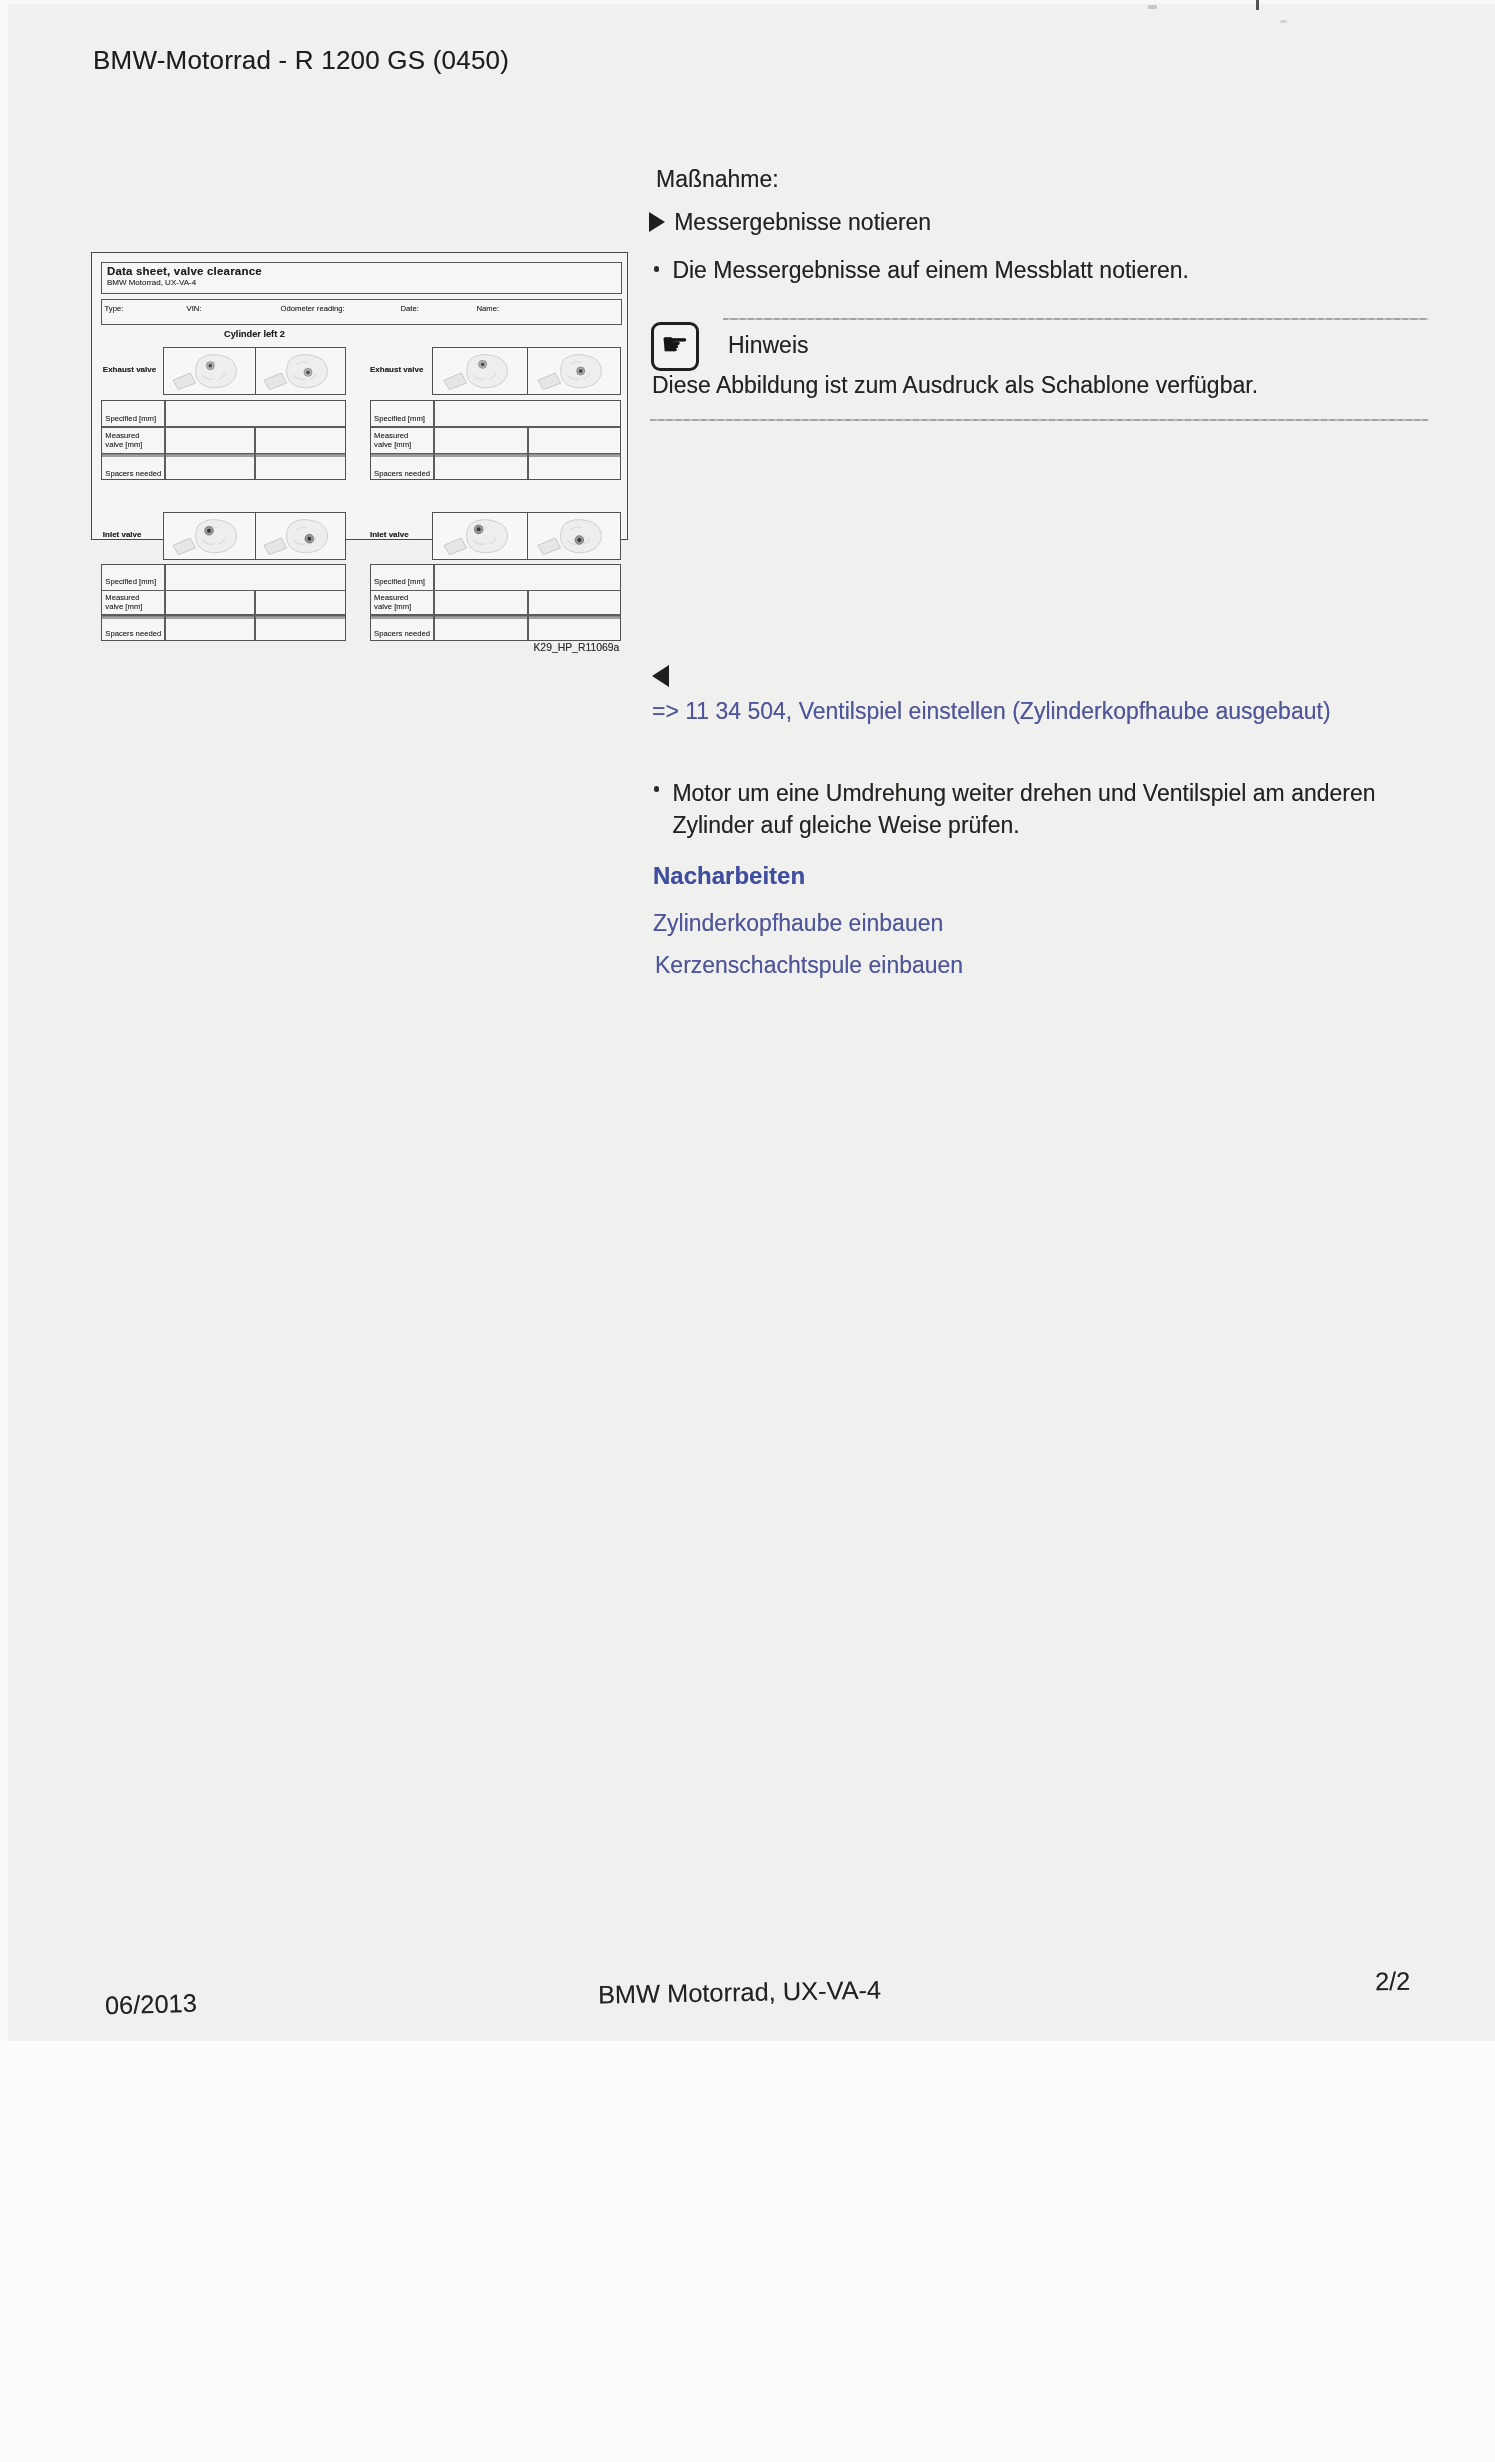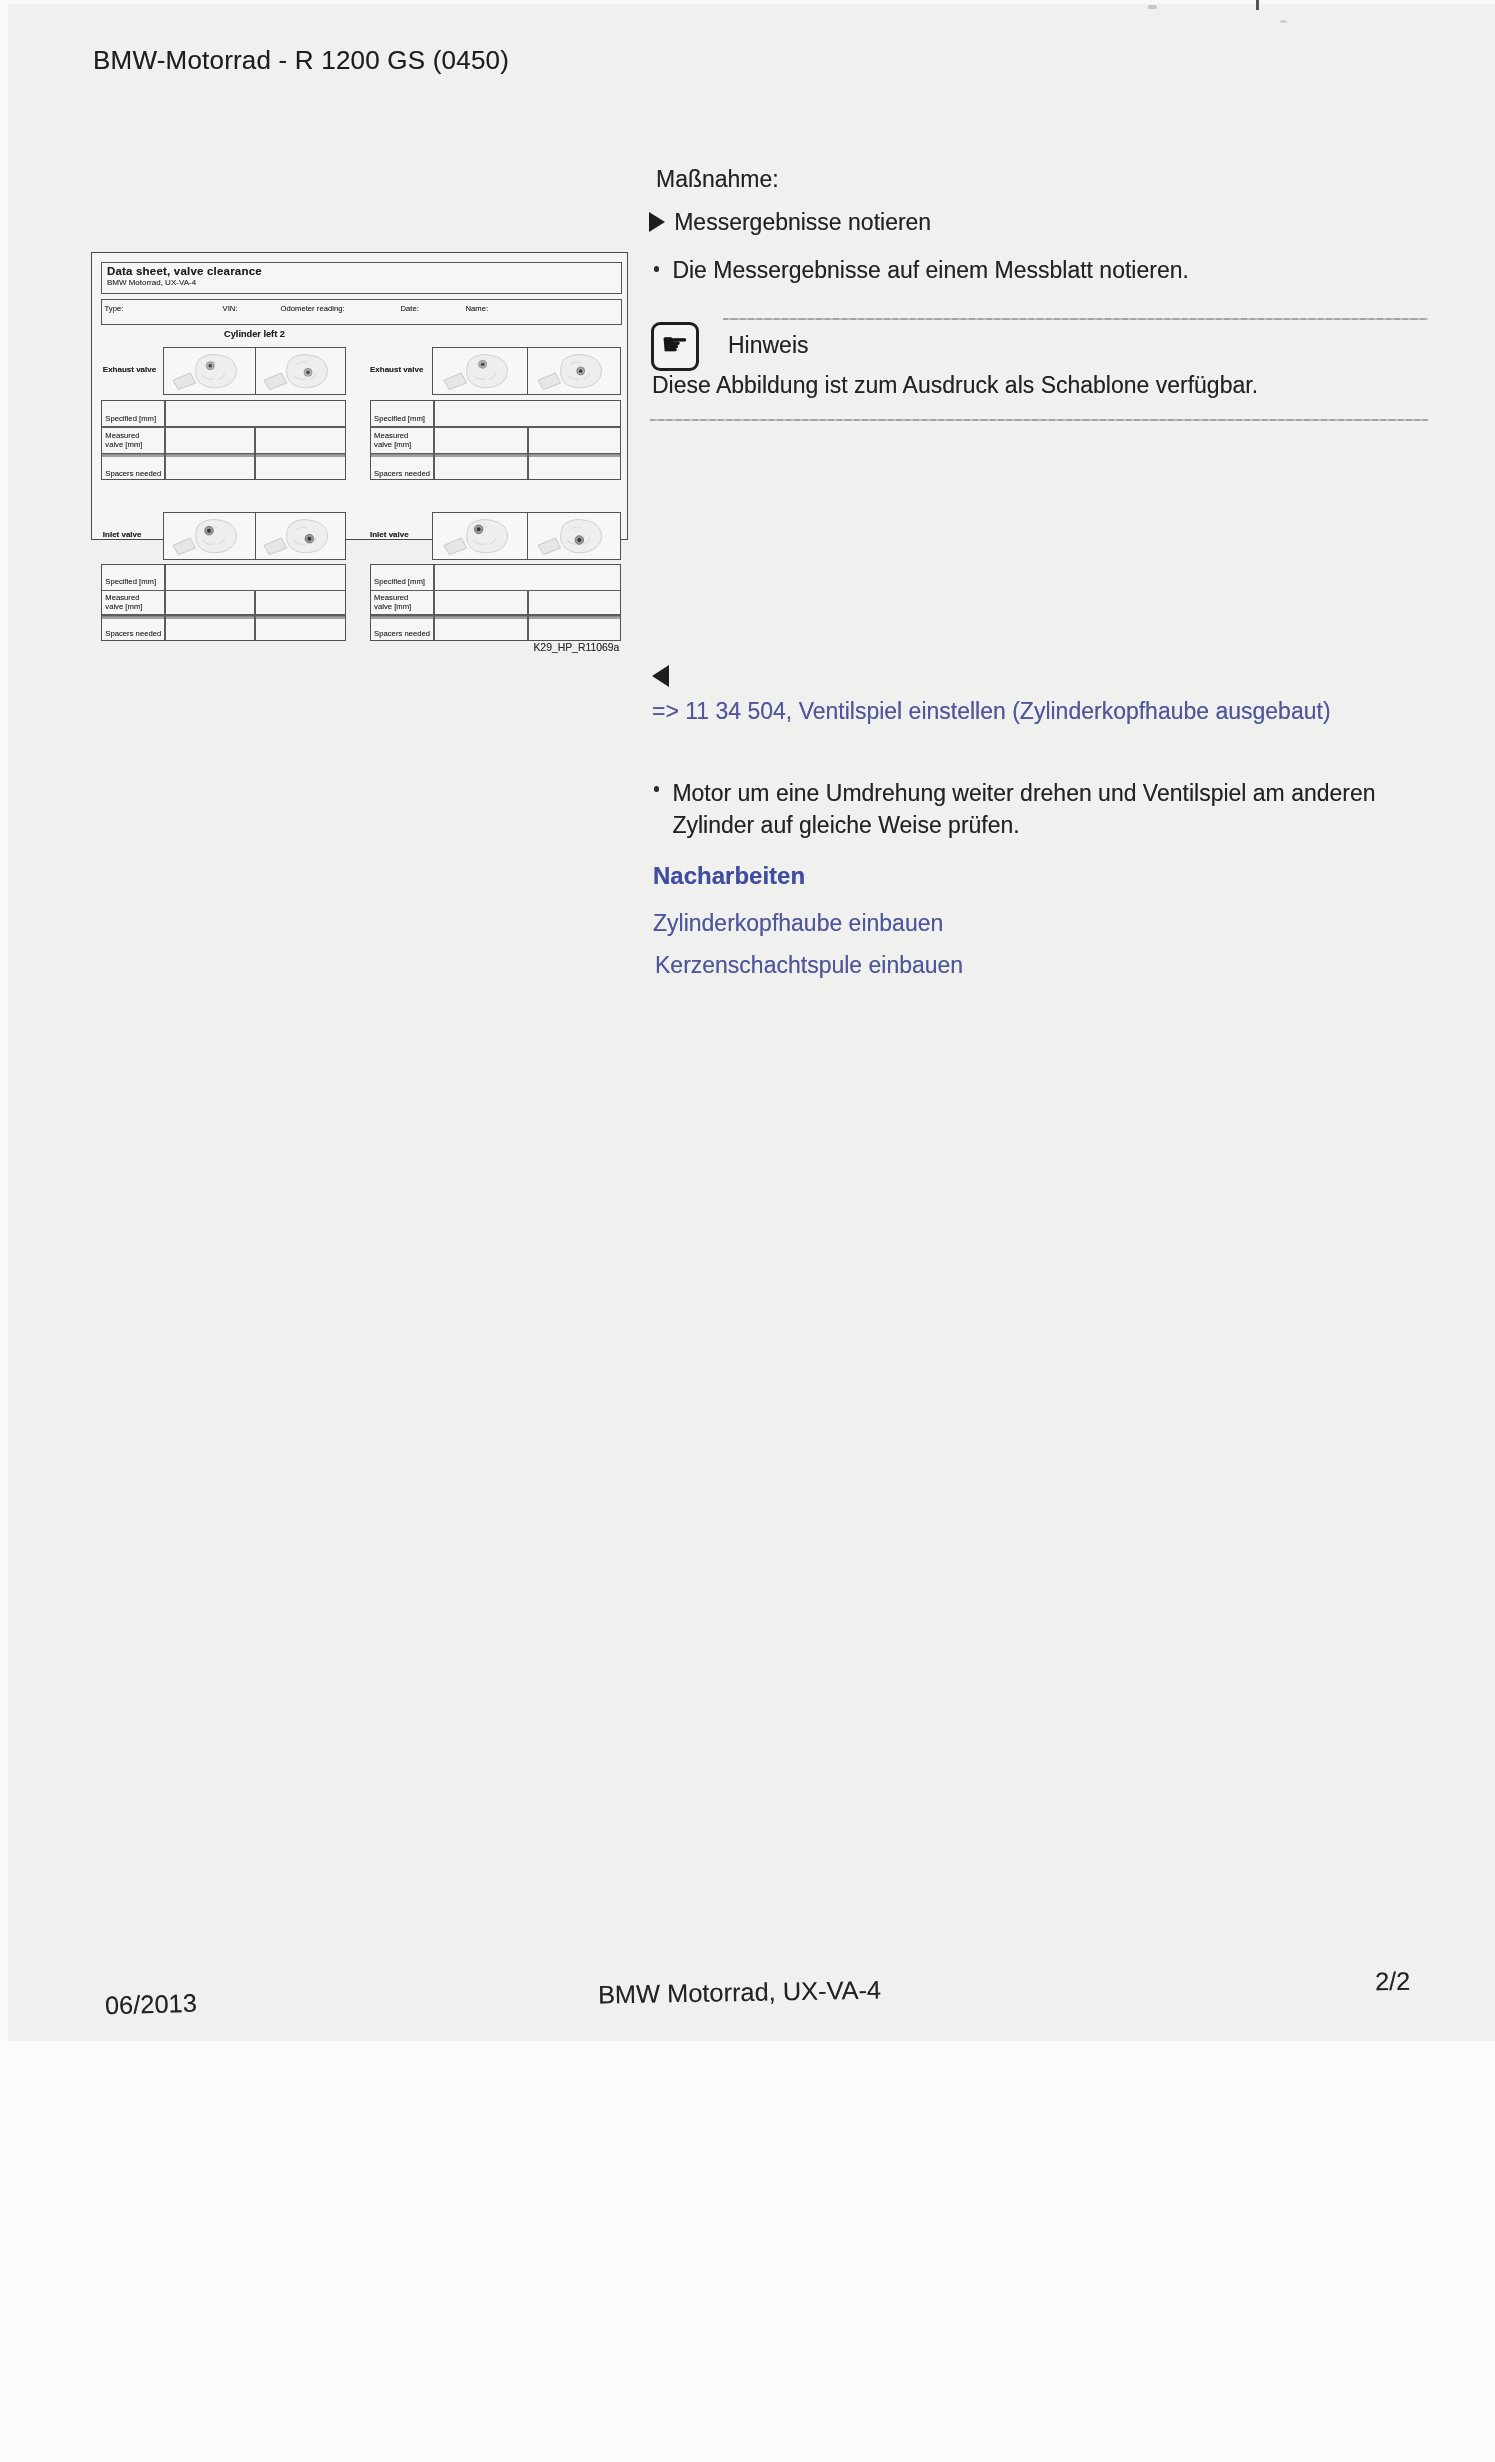--- a/index.html
+++ b/index.html
@@ -78,24 +78,24 @@
 
     <div class="sheet">
 
       <div class="ds-box" style="left:8.5px;top:8.5px;width:521px;height:32px;">
         <div class="ds-title">Data sheet, valve clearance</div>
         <div class="ds-sub">BMW Motorrad, UX-VA-4</div>
       </div>
 
       <div class="ds-box" style="left:8.5px;top:46px;width:521px;height:26px;">
         <span class="ds-info-label" style="left:3.1px;">Type:</span>
-        <span class="ds-info-label" style="left:85px;margin-left:36px;">VIN:</span>
+        <span class="ds-info-label" style="left:85px;">VIN:</span>
         <span class="ds-info-label" style="left:179px;">Odometer reading:</span>
         <span class="ds-info-label" style="left:299px;">Date:</span>
-        <span class="ds-info-label" style="left:364px;">Name:</span>
+        <span class="ds-info-label" style="left:375px;">Name:</span>
       </div>
 
       <div class="col-head" style="left:71px;top:76px;width:183px;">Cylinder left 2</div>
       <div class="col-head" style="left:340px;top:80px;width:189px;margin-top:19px;">Cylinder right 1</div>
 
       <div class="valve-label" style="left:10.8px;top:112px;">Exhaust valve</div>
       <div class="valve-label" style="left:278px;top:112px;">Exhaust valve</div>
 
       <div class="img-row" style="left:71px;top:94px;width:183px;">
         <div class="img-cell">

